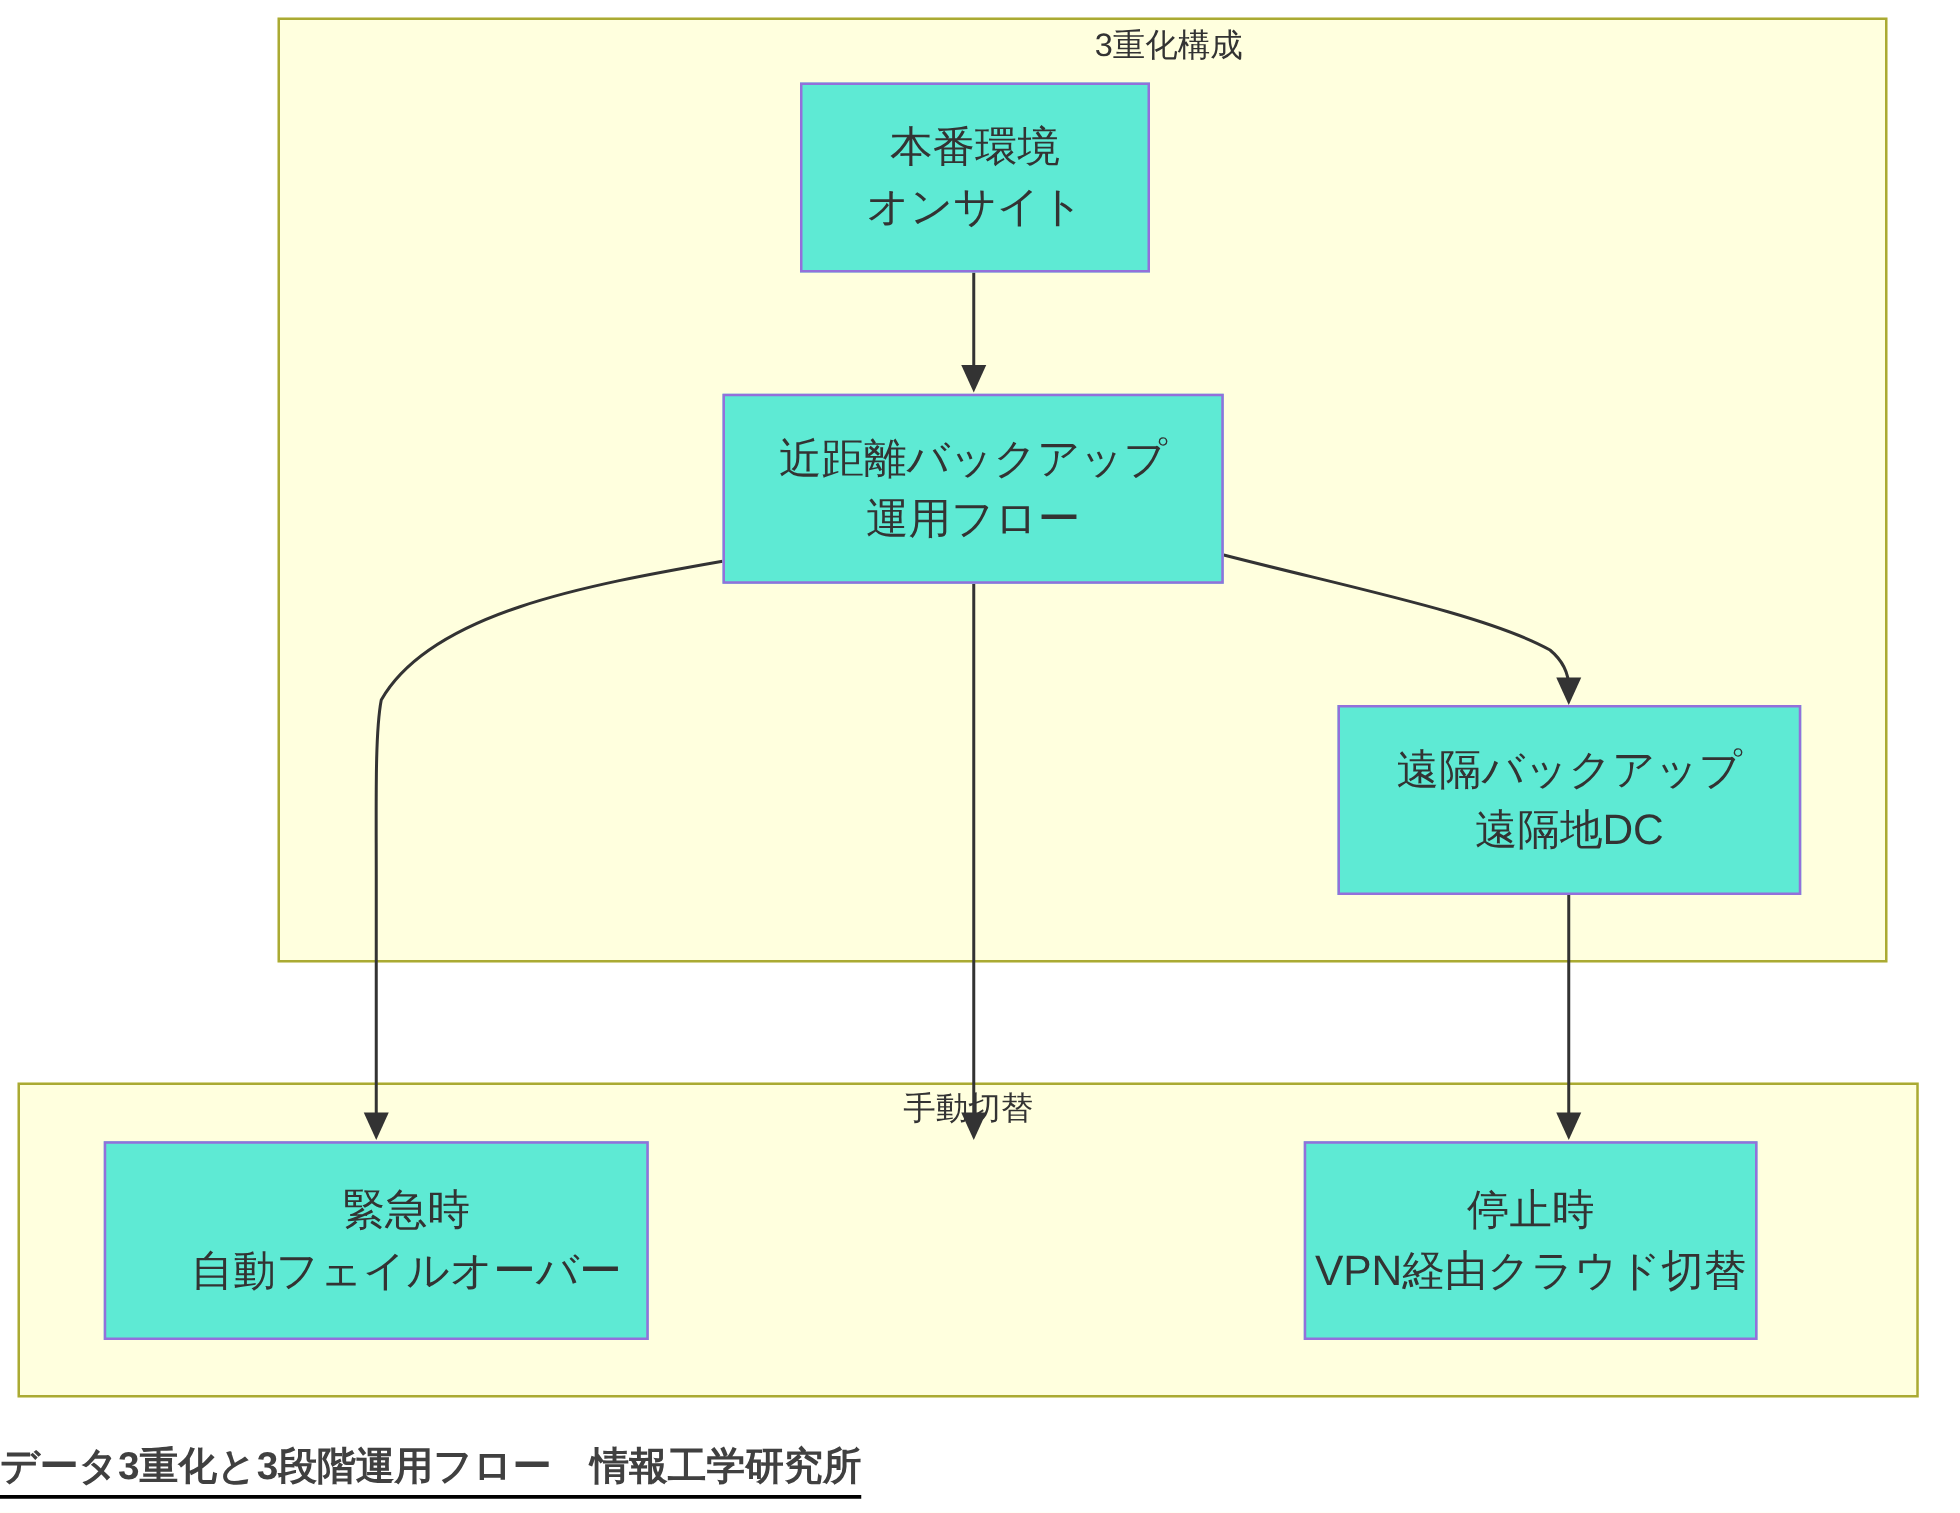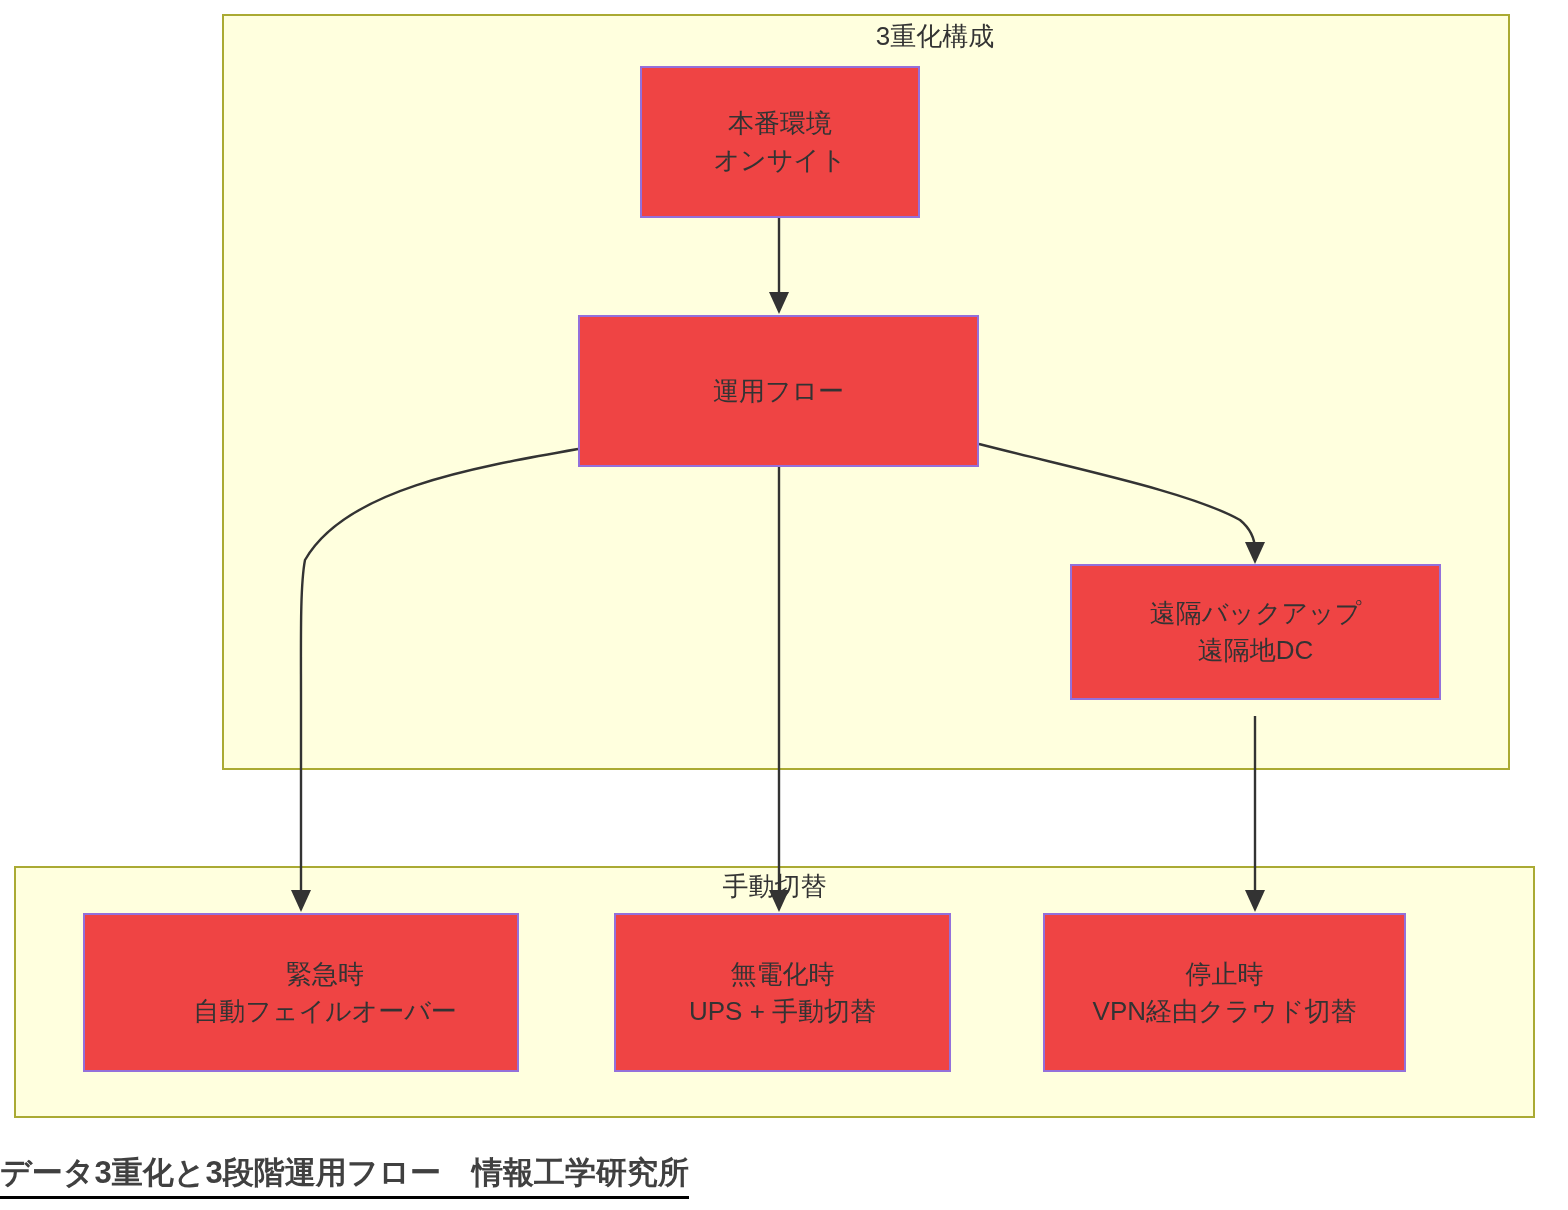--- a/index.html
+++ b/index.html
@@ -29,29 +29,29 @@
   .cluster-label {
     position: absolute;
     text-align: center;
     font-size: 26px;
     color: #333333;
     white-space: nowrap;
     line-height: 1.1;
   }
   .node {
     position: absolute;
-    background: #ef4444;
+    background: #5eead4;
     border: 2px solid #9370db;
     box-sizing: border-box;
     display: flex;
     flex-direction: column;
     align-items: center;
     justify-content: center;
     color: #333333;
-    font-size: 26px;
+    font-size: 34px;
     line-height: 1.42;
     text-align: center;
   }
   .node .ln { display: block; white-space: nowrap; }
   svg.edges {
     position: absolute;
     left: 0; top: 0;
     width: 1568px;
     height: 1210px;
     overflow: visible;
@@ -107,37 +107,34 @@
     <path class="edge-path" d="M 1255,716 L 1255,898"></path>
     <polygon class="arrow-head" points="1255,912 1245,890 1265,890"></polygon>
   </svg>
 
   <div class="node" style="left:640px; top:66px; width:280px; height:152px;">
     <span class="ln">本番環境</span>
     <span class="ln">オンサイト</span>
   </div>
 
   <div class="node" style="left:578px; top:315px; width:401px; height:152px;">
+    <span class="ln">近距離バックアップ</span>
     <span class="ln">運用フロー</span>
   </div>
 
-  <div class="node" style="left:1070px; top:564px; width:371px; height:136px;">
+  <div class="node" style="left:1070px; top:564px; width:371px; height:152px;">
     <span class="ln">遠隔バックアップ</span>
     <span class="ln">遠隔地DC</span>
   </div>
 
   <div class="node" style="left:83px; top:913px; width:436px; height:159px;padding-left:48px;">
     <span class="ln">緊急時</span>
     <span class="ln">自動フェイルオーバー</span>
   </div>
 
-  <div class="node" style="left:614px; top:913px; width:337px; height:159px;">
-    <span class="ln">無電化時</span>
-    <span class="ln">UPS + 手動切替</span>
-  </div>
 
   <div class="node" style="left:1043px; top:913px; width:363px; height:159px;">
     <span class="ln">停止時</span>
     <span class="ln">VPN経由クラウド切替</span>
   </div>
 
   <div class="caption"><span class="capline">データ3重化と3段階運用フロー　情報工学研究所</span></div>
 
 </div>
 

